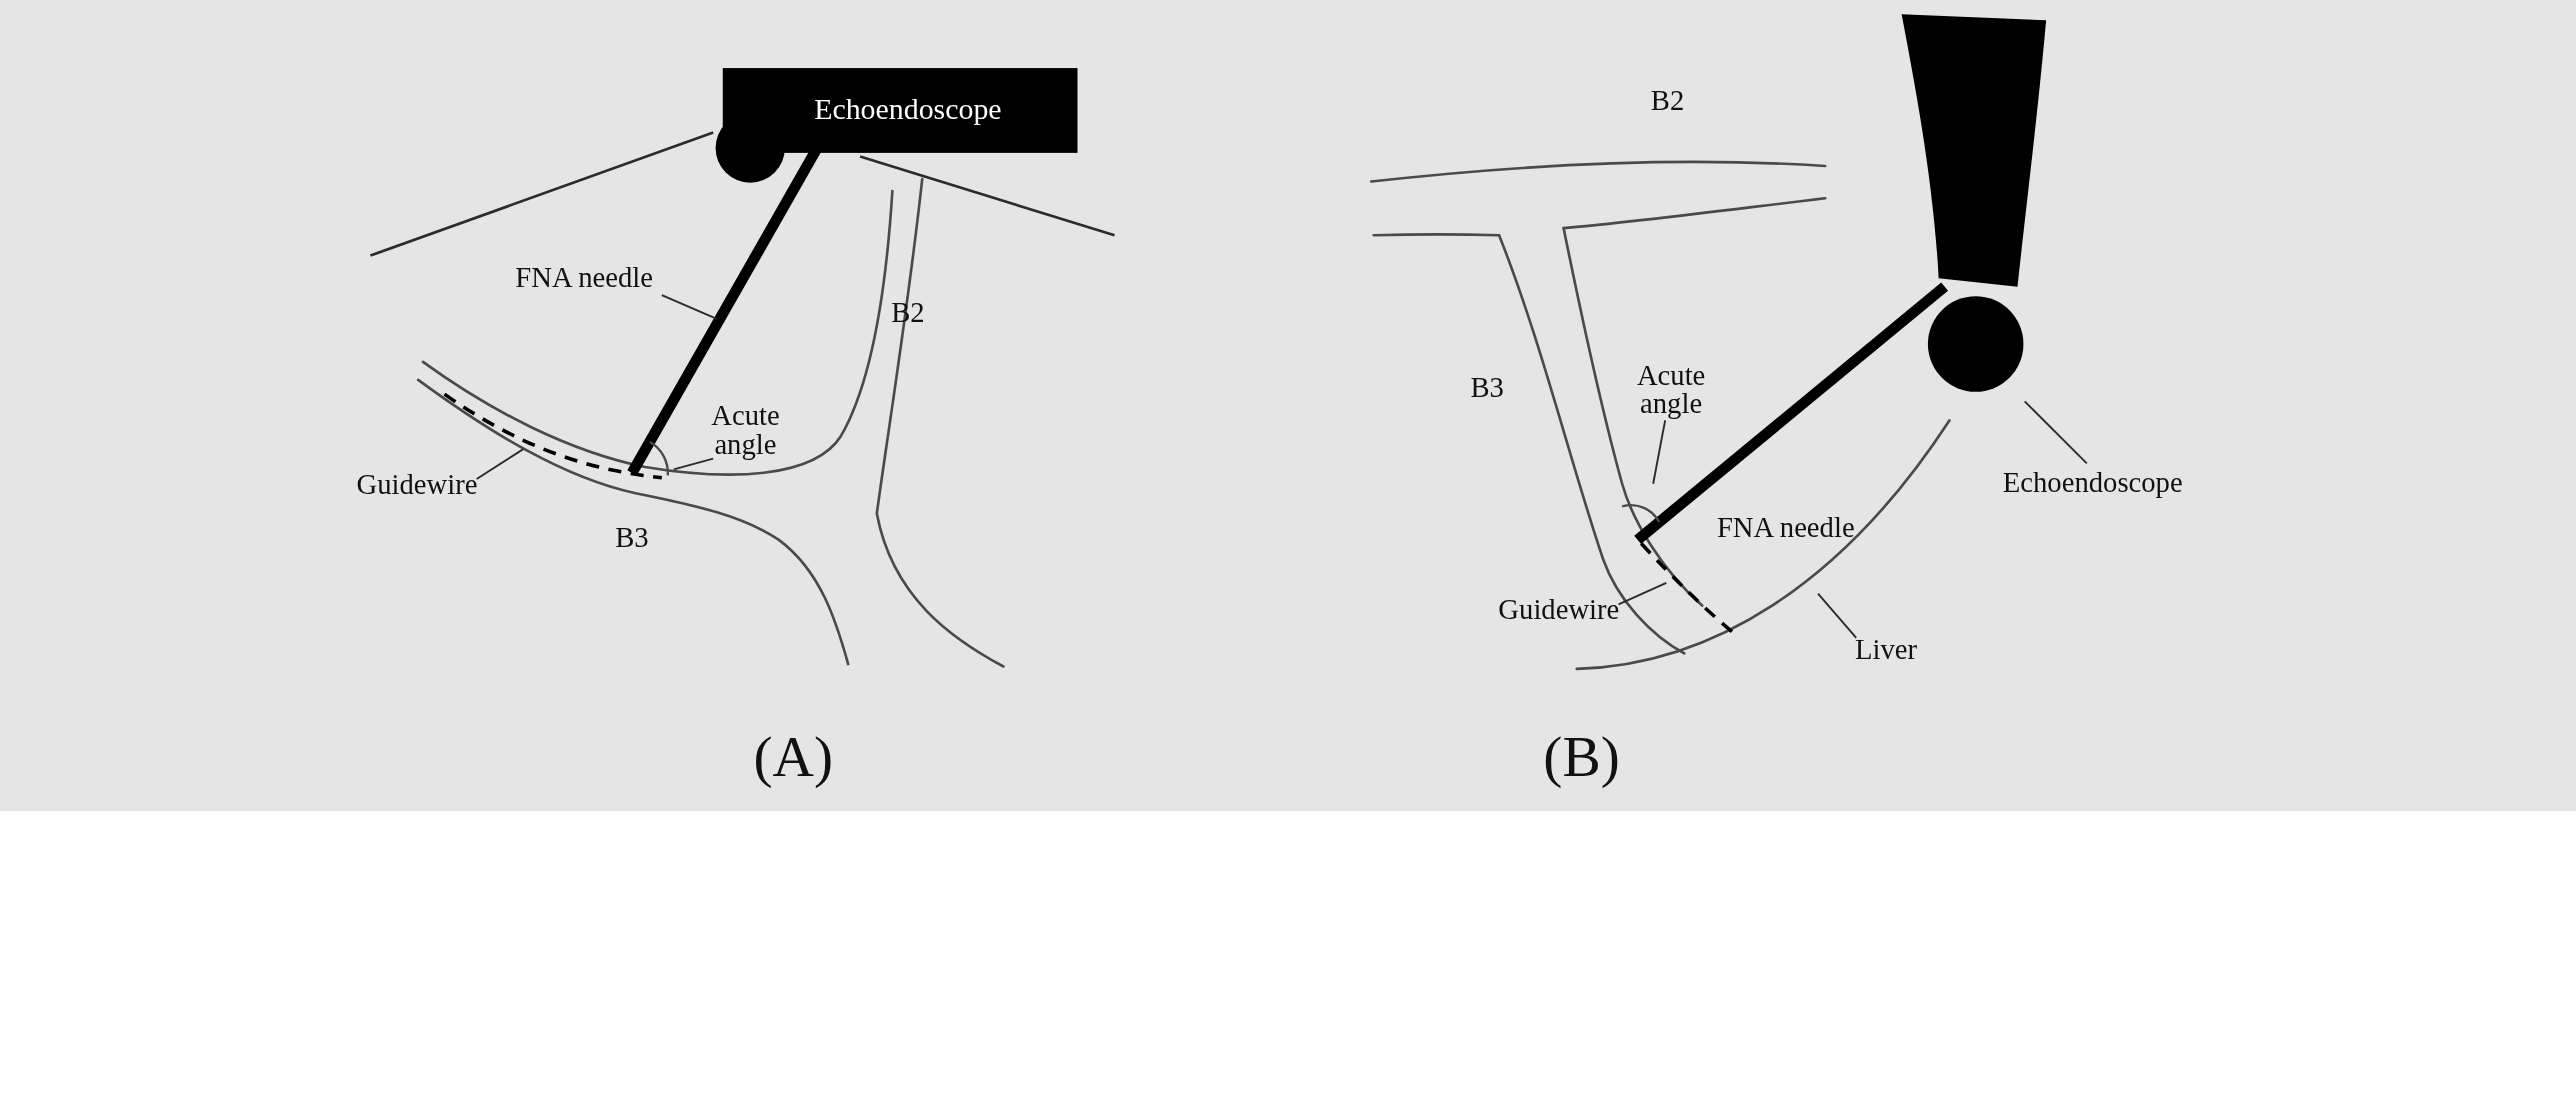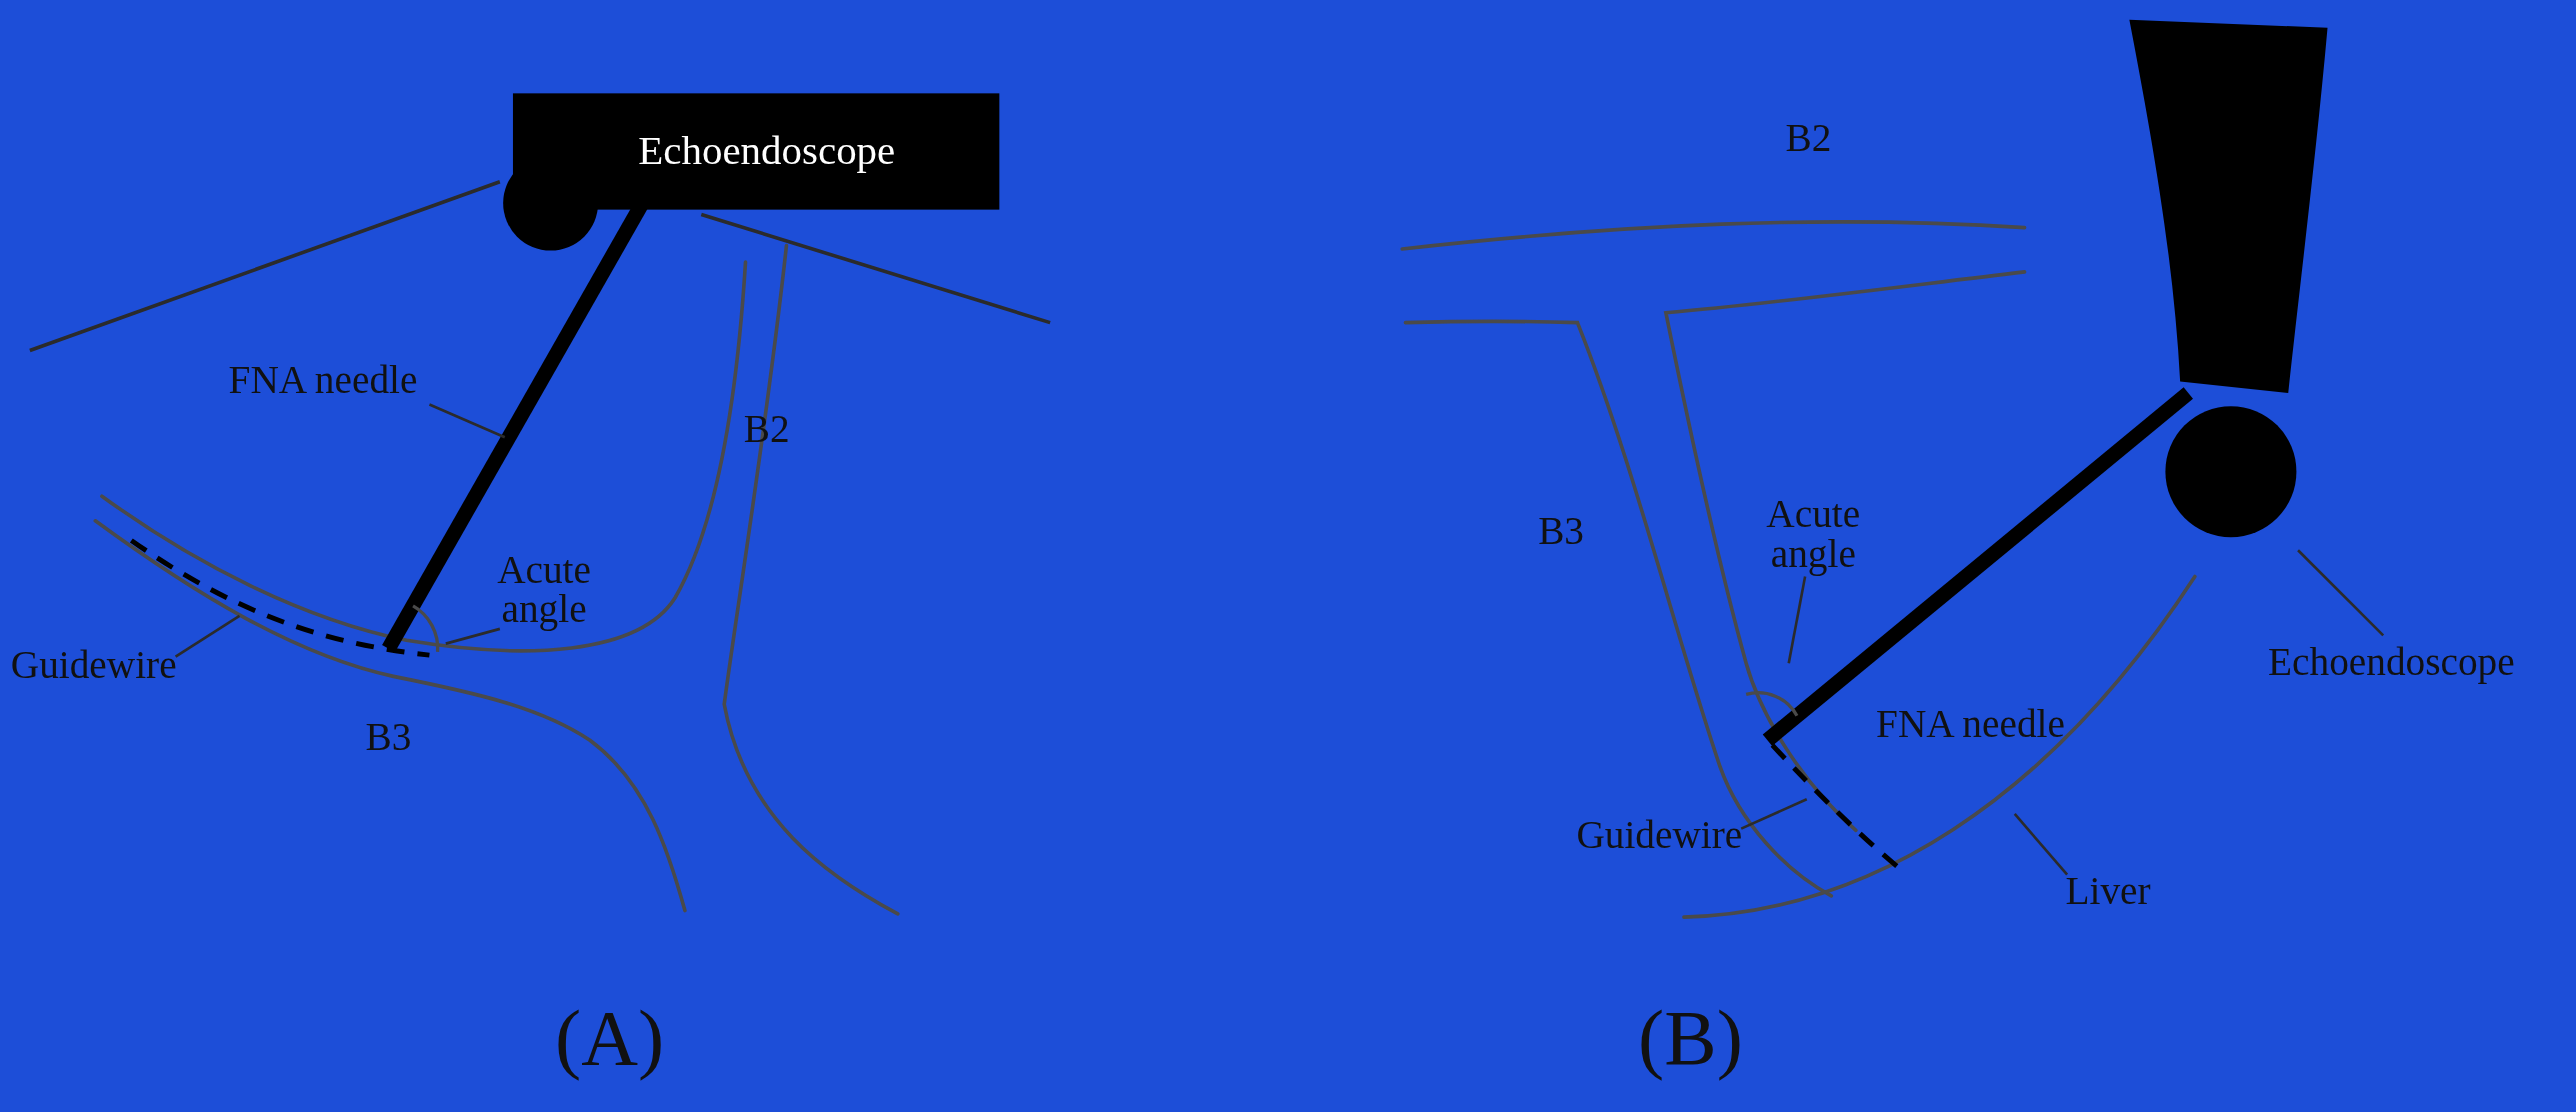--- a/index.html
+++ b/index.html
@@ -2,22 +2,22 @@
 <html style="font-size:13px"><head>
 <meta charset="utf-8">
 <style>
   html, body {
     margin: 0;
     padding: 0;
     background: #ffffff;
   }
   .figure-canvas {
     width: 2576px;
-    height: 1112px;
-    background: #1d4ed8;
+    height: 811px;
+    background: #e5e5e5;
     overflow: hidden;
   }
   svg { display: block; width: 100%; height: 100%; }
 
   .anat   { fill: none; stroke: #4a4a4a; stroke-width: 2.2; stroke-linecap: round; }
   .thin   { stroke: #2b2b2b; stroke-width: 2.2; }
   .leader { stroke: #2b2b2b; stroke-width: 1.6; }
   .needle { stroke: #000000; stroke-width: 9; stroke-linecap: butt; }
   .wire   { fill: none; stroke: #000000; stroke-width: 3; stroke-dasharray: 11 8; }
   .scope  { fill: #000000; stroke: none; }

